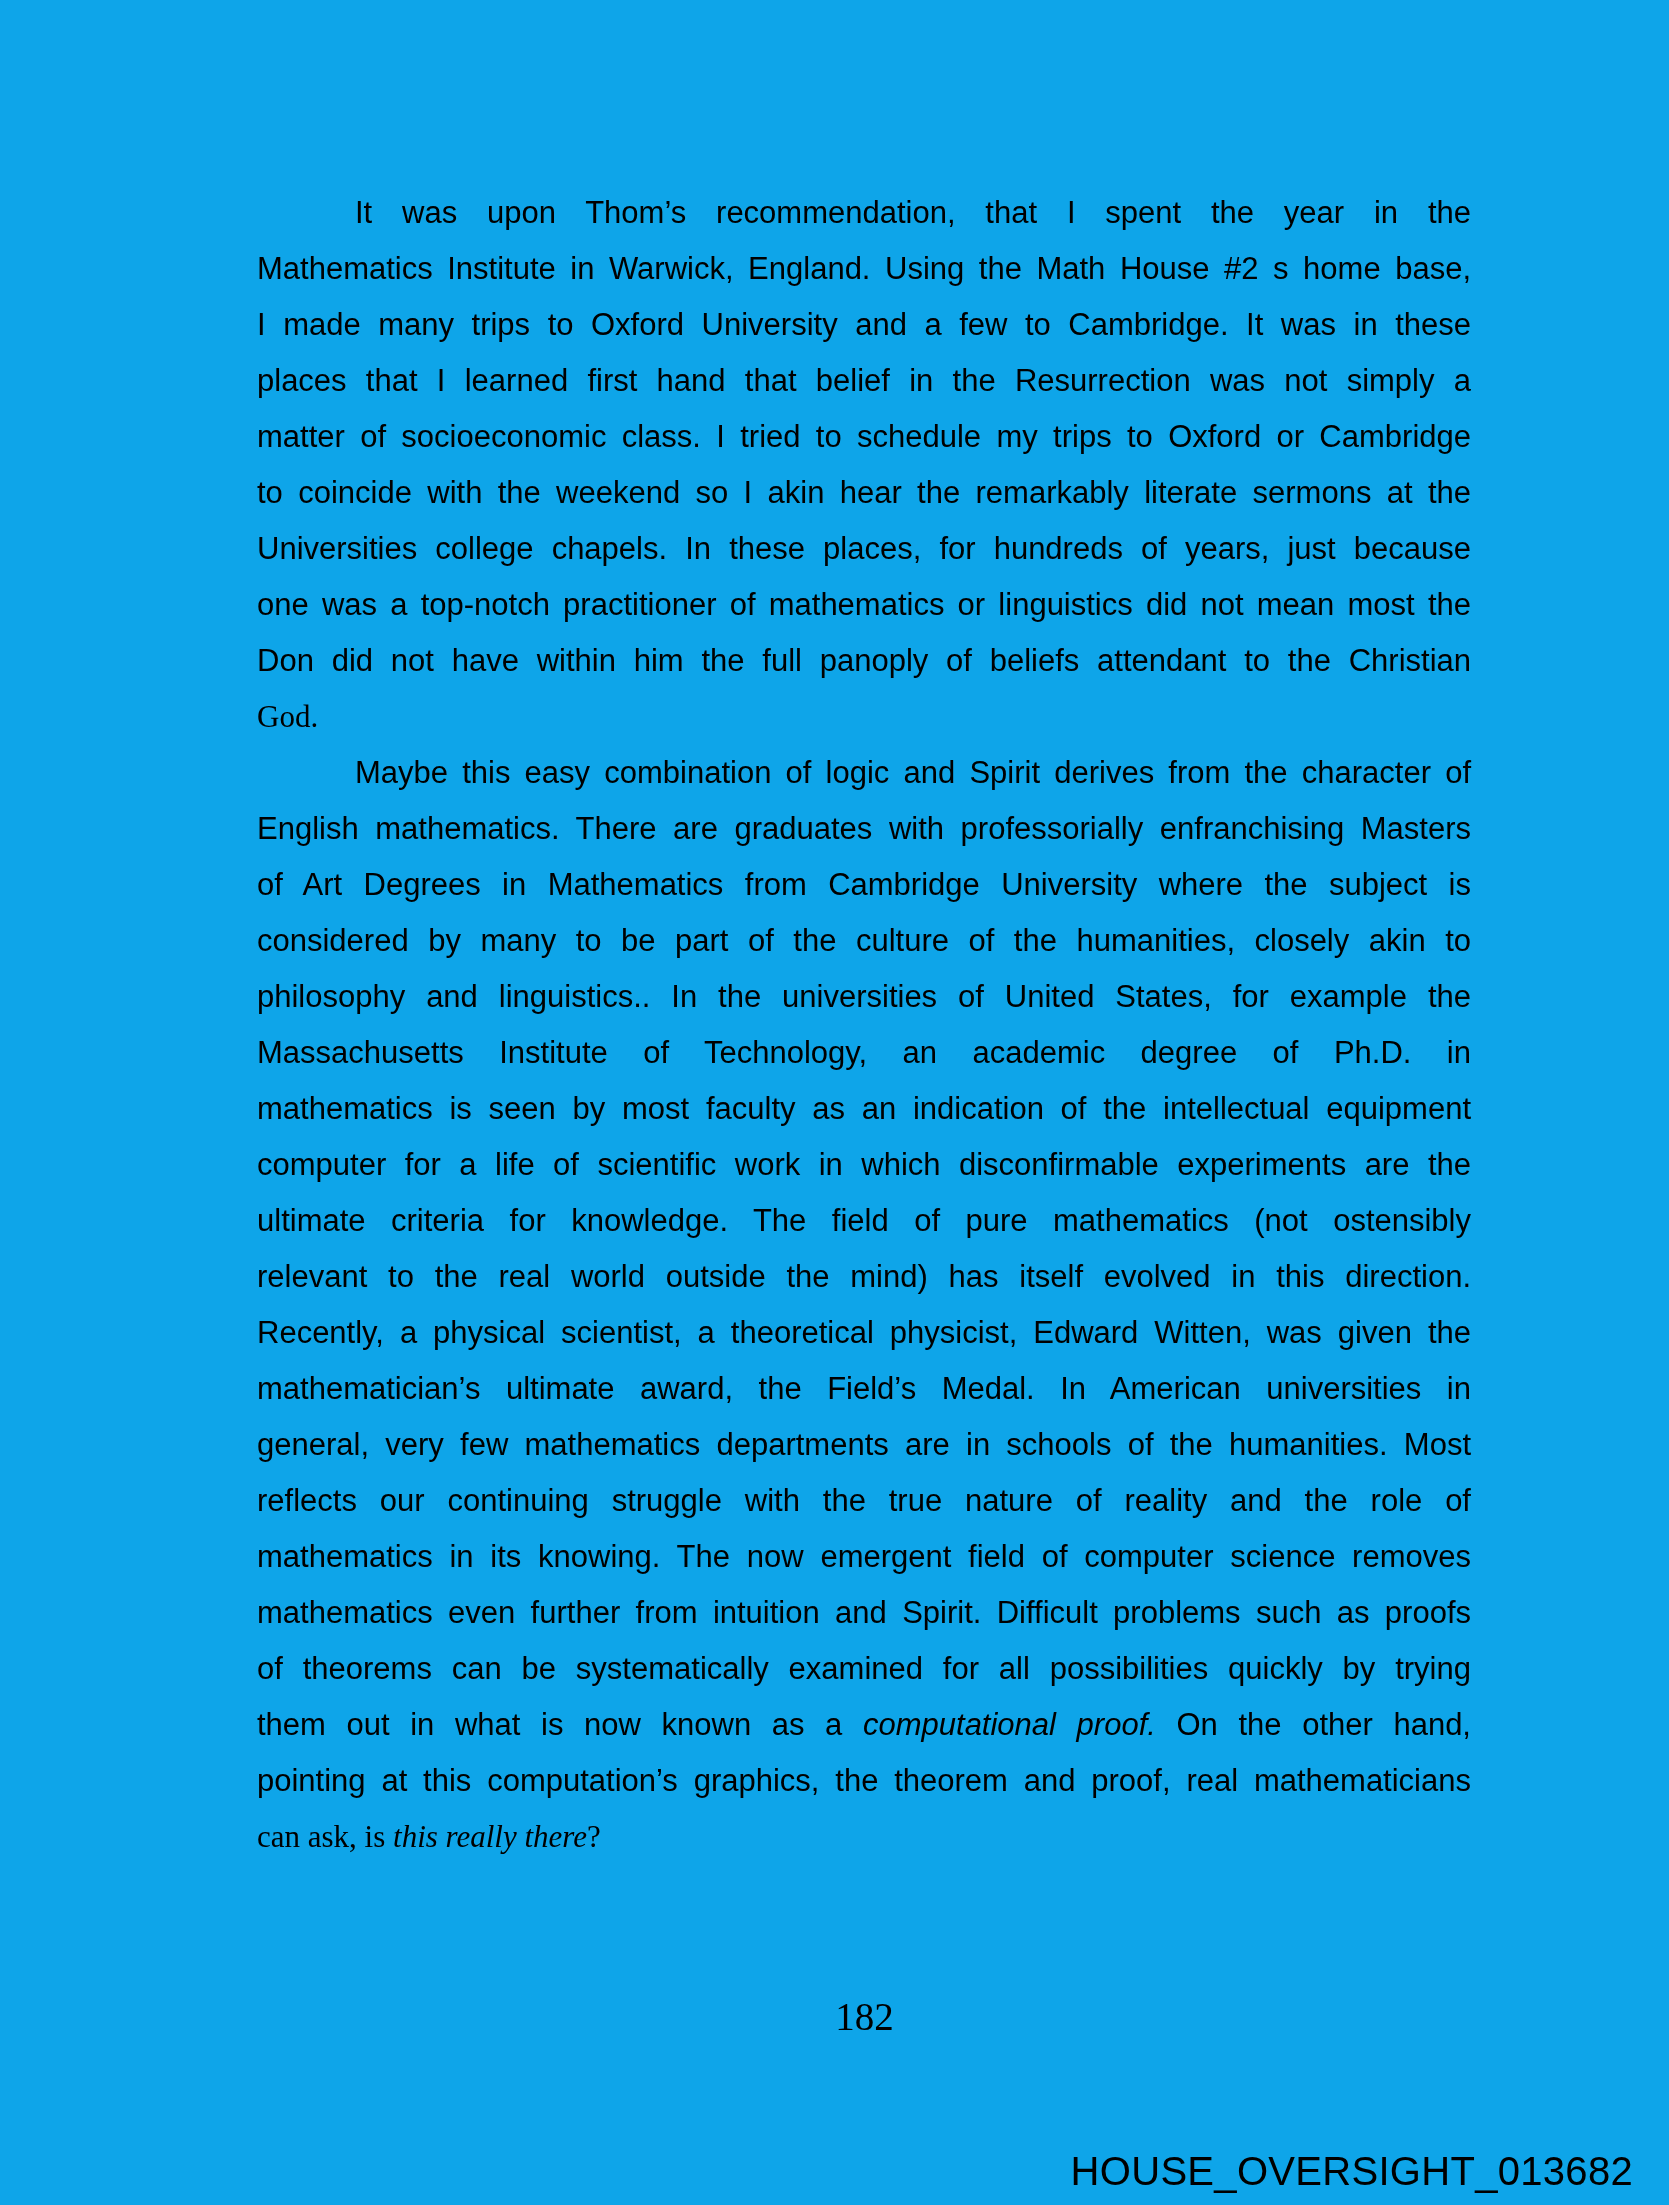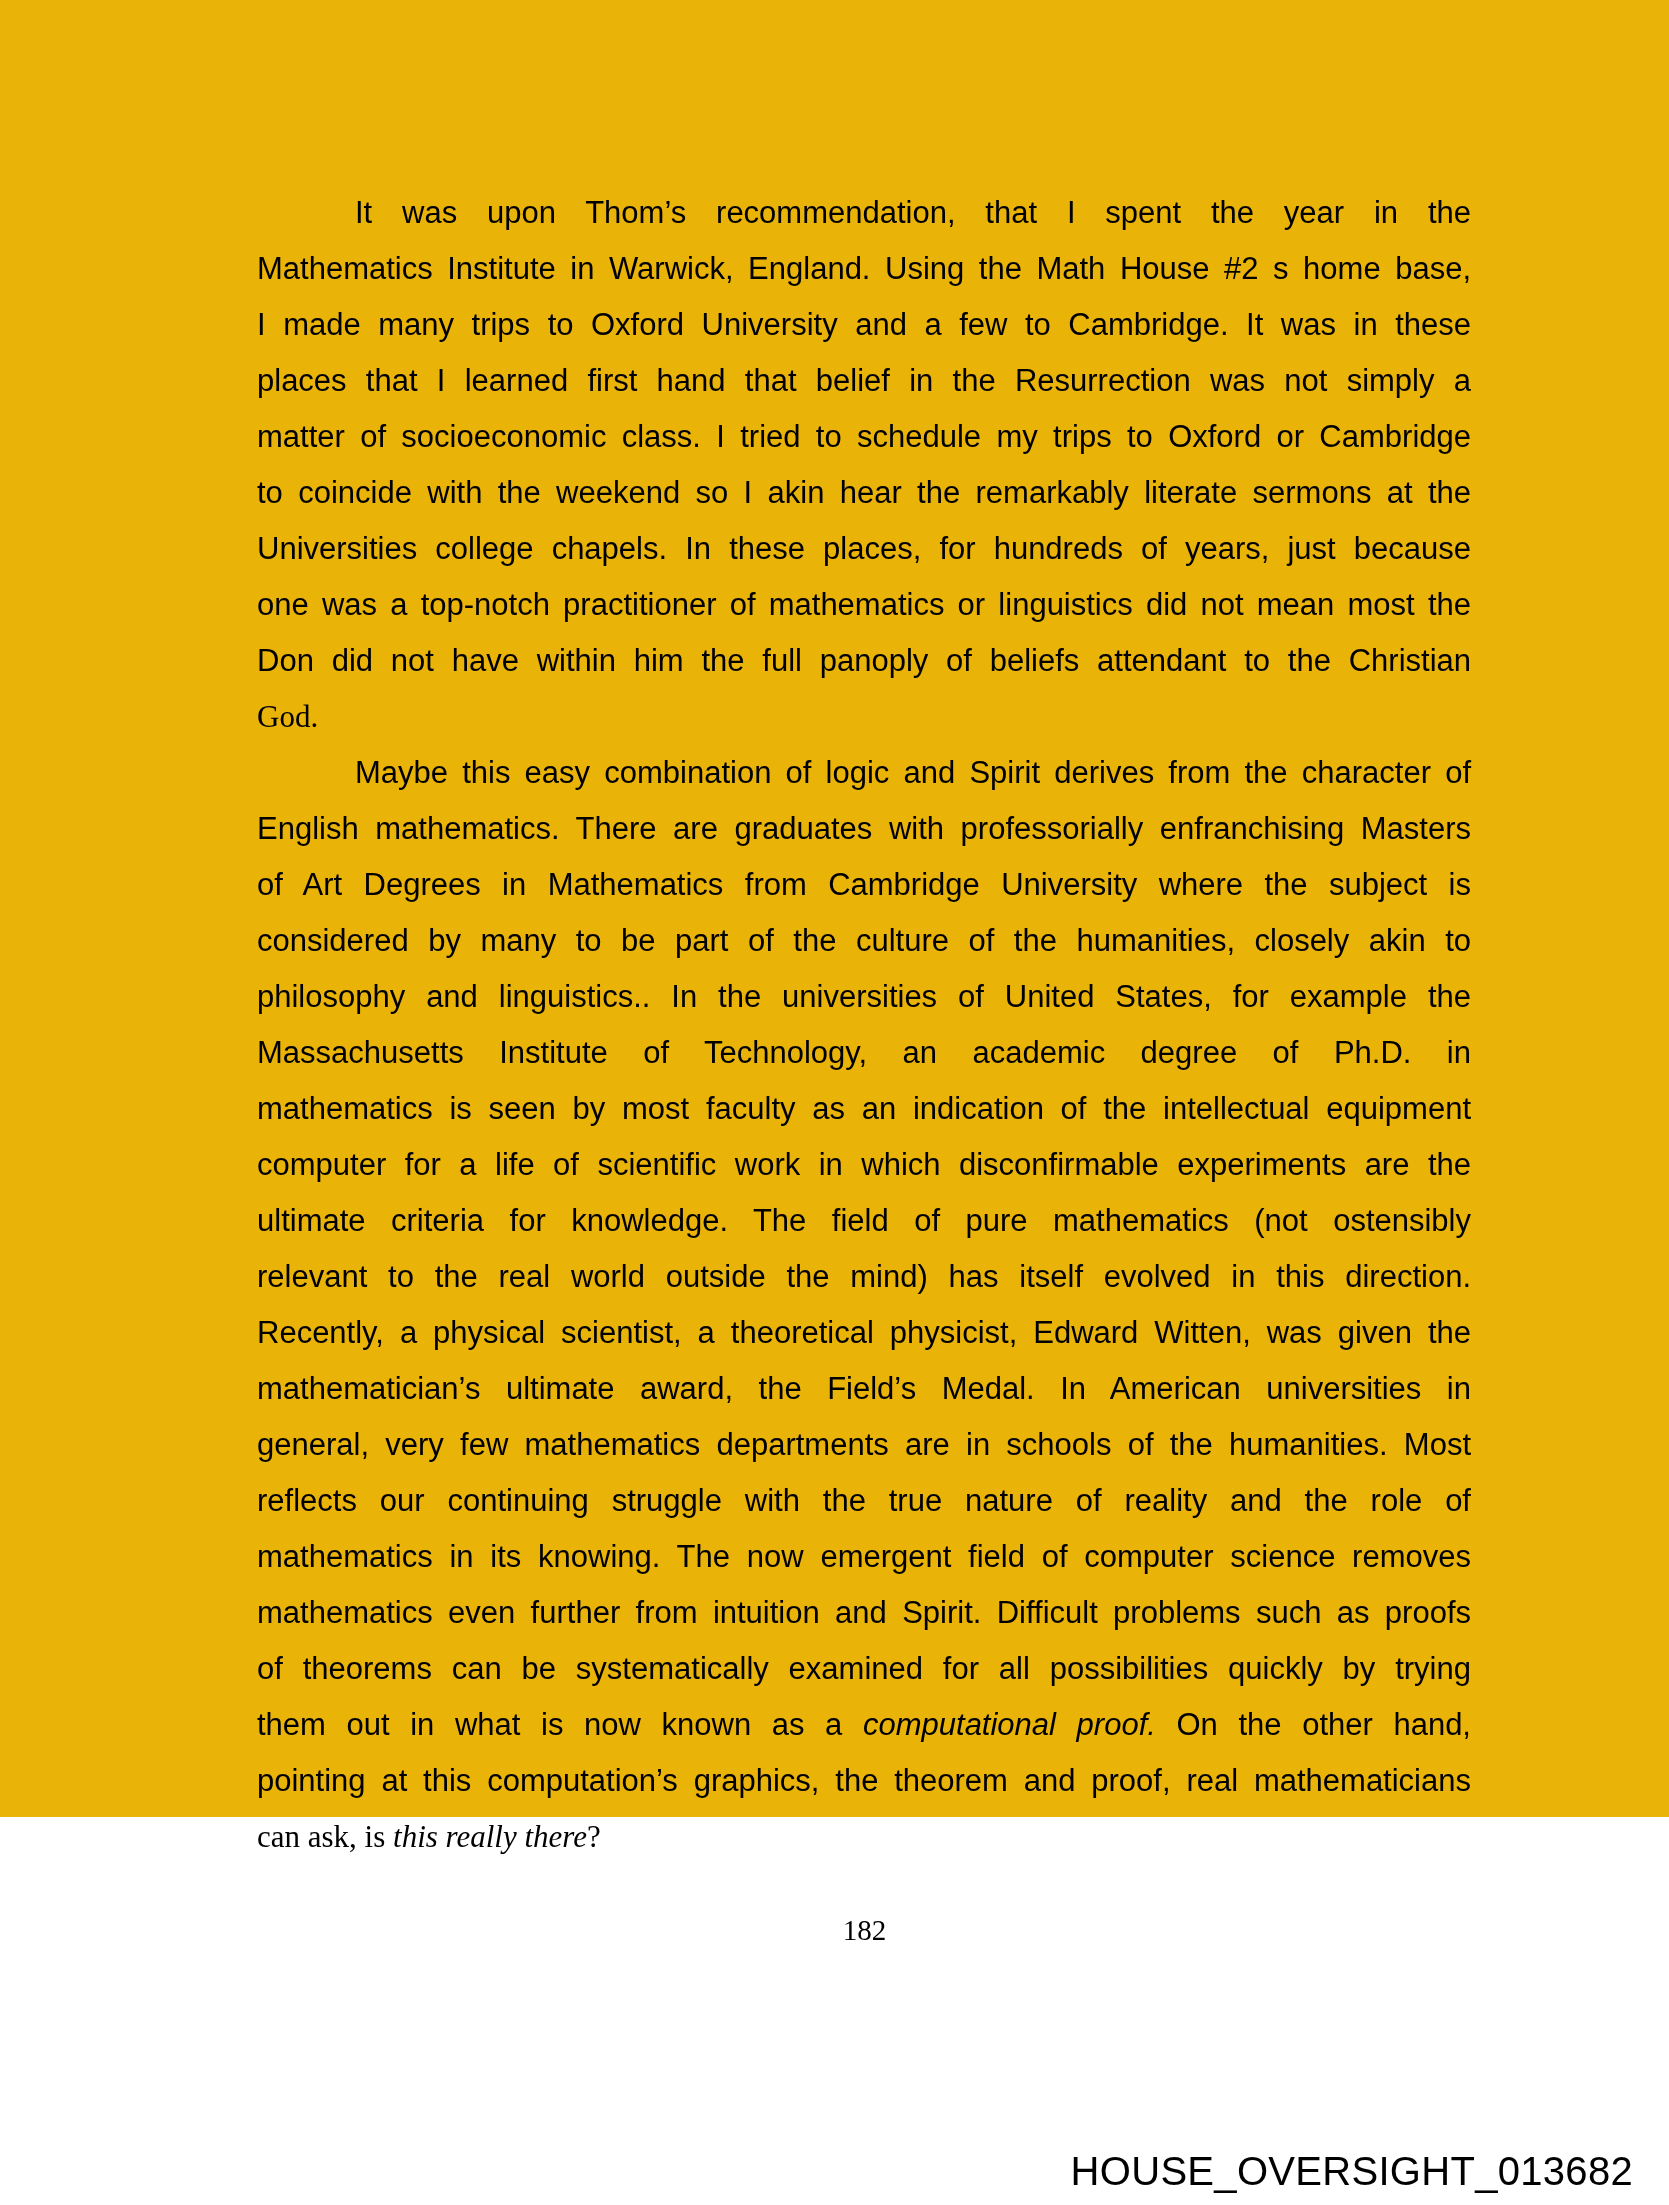--- a/index.html
+++ b/index.html
@@ -11,22 +11,22 @@
     width: 1669px;
     height: 2205px;
     position: relative;
     overflow: hidden;
     color: #000000;
   }
   .page {
     position: absolute;
     left: 0; top: 0;
     width: 1669px;
-    height: 1817px;
-    background: #eab308;
+    height: 2205px;
+    background: #0ea5e9;
   }
   .body-text {
     position: absolute;
     left: 257px;
     top: 185px;
     width: 1214px;
     font-family: "Liberation Sans", sans-serif;
     font-size: 31px;
     line-height: 56px;
   }
@@ -46,24 +46,24 @@
   .line.indent {
     padding-left: 98px;
   }
   .line em, .line i {
     font-style: italic;
   }
   .page-number {
     position: absolute;
     left: 799px;
     width: 131px;
-    top: 1914px;
+    top: 2000px;
     text-align: center;
     font-family: "Liberation Serif", serif;
-    font-size: 29px;
+    font-size: 39px;
     line-height: 33px;
   }
   .footer-id {
     position: absolute;
     right: 36px;
     top: 2152px;
     font-family: "Liberation Sans", sans-serif;
     font-size: 40px;
     line-height: 39px;
     white-space: nowrap;

